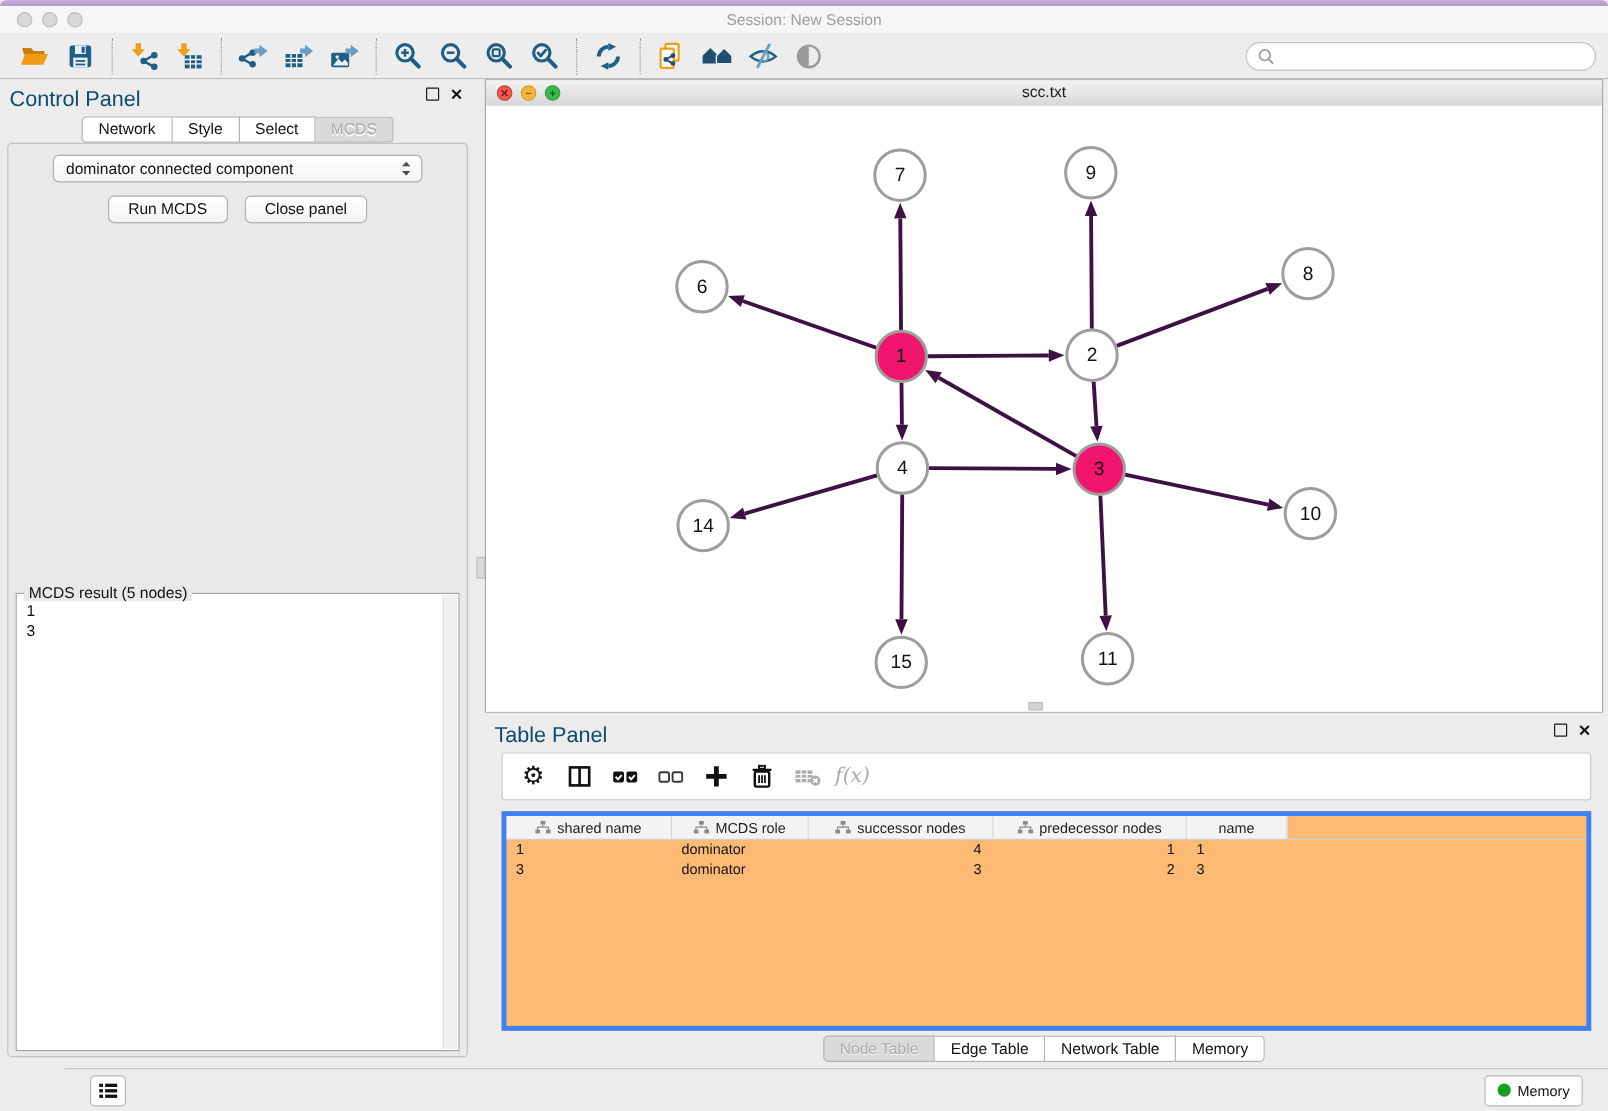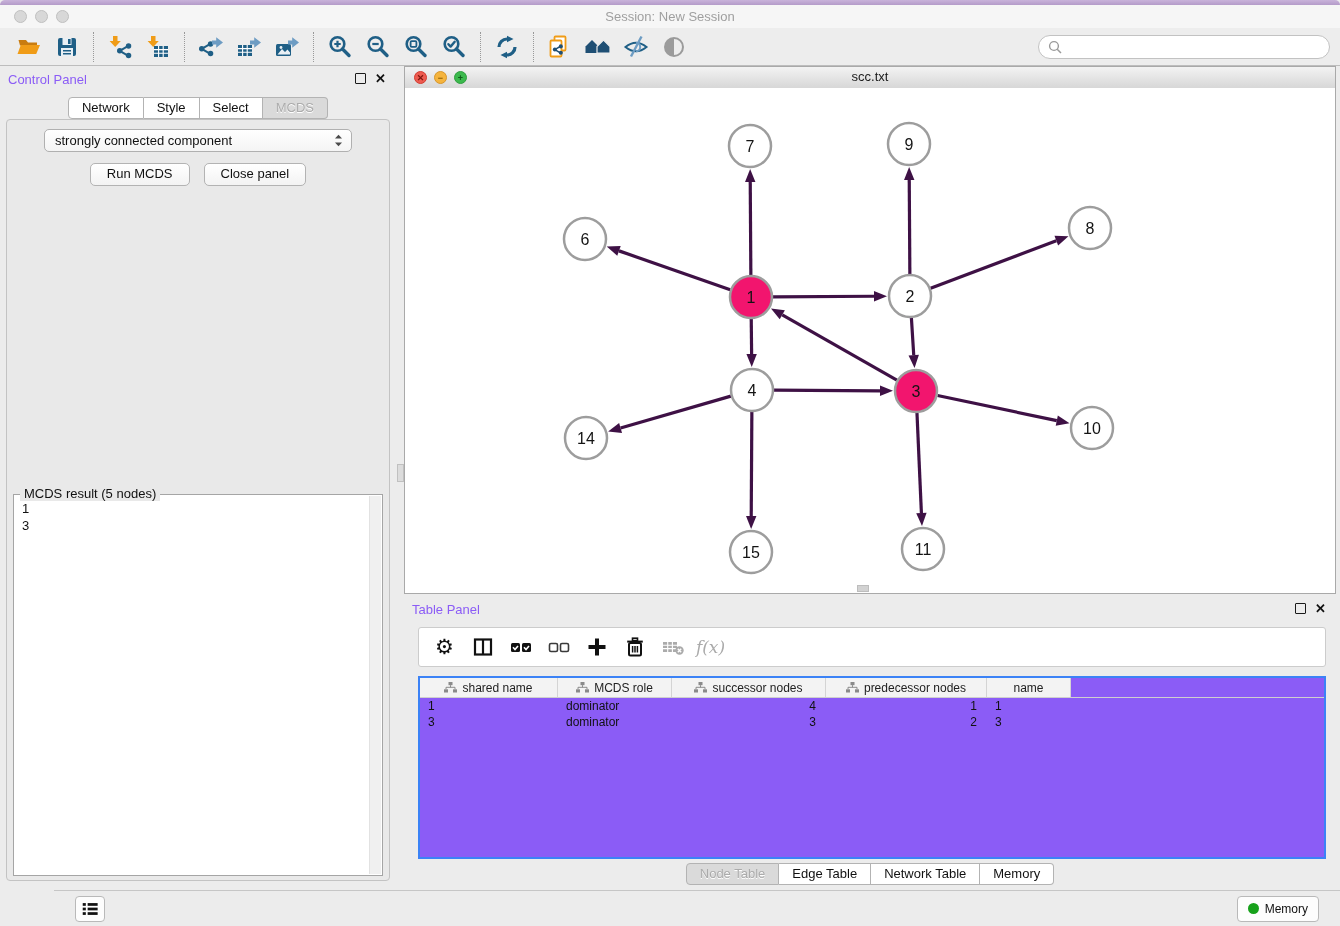--- a/index.html
+++ b/index.html
@@ -17,21 +17,21 @@
   
   .toolbar{position:absolute;top:28px;left:0;right:0;height:38px;background:#ededed;border-bottom:1px solid #bdbdbd;display:flex;align-items:center;padding:0 10px;box-sizing:border-box;}
   .tbtn{width:38px;height:32px;display:flex;align-items:center;justify-content:center;}
   .tsep{width:0;height:30px;border-left:1px dotted #999;margin:0 7px;}
   .search{margin-left:auto;width:292px;height:24px;background:#fff;border:1px solid #c2c2c2;border-radius:12px;display:flex;align-items:center;gap:6px;padding:0 9px;box-sizing:border-box;}
   .search input{border:none;outline:none;flex:1;font-size:13px;background:transparent;font-family:"Liberation Sans",sans-serif;}
   
   .workspace{position:absolute;top:66px;left:0;right:0;bottom:36px;}
   
   .control-panel{position:absolute;left:0;top:0;width:396px;bottom:2px;background:#ececec;}
-  .panel-title{position:absolute;left:8px;top:6px;font-size:13px;color:#8b5cf6;}
+  .panel-title{position:absolute;left:8px;top:6px;font-size:18px;color:#0c4a6e;}
   .win-btns{position:absolute;right:10px;top:7px;display:flex;gap:9px;align-items:center;}
   .float-btn{width:9px;height:9px;border:1.6px solid #1a1a1a;border-radius:1px;}
   .close-btn{font-size:13px;font-weight:700;color:#111;line-height:11px;}
   .cp-tabs{position:absolute;top:31px;left:0;right:0;display:flex;justify-content:center;z-index:2;}
   .tab{height:20px;line-height:20px;padding:0 13px;font-size:13px;background:#fff;border:1px solid #b3b3b3;border-left:none;color:#111;white-space:nowrap;}
   .tab.first{border-left:1px solid #b3b3b3;border-radius:4px 0 0 4px;}
   .tab.last{border-radius:0 4px 4px 0;}
   .tab.selected{background:#dadada;color:#ababab;text-shadow:0 1px 0 #fff;}
   .cp-body{position:absolute;left:6px;right:6px;top:53px;bottom:7px;background:#e9e9e9;border:1px solid #c3c3c3;border-radius:4px;}
   .opt-label{margin-top:17px;text-align:center;font-size:13px;}
@@ -57,21 +57,21 @@
   .nt.green{background:#3cb94d;border:1px solid #2f9e3f;color:#0e5d1a;}
   .net-title{text-align:center;font-size:13px;line-height:20px;color:#1a1a1a;}
   .net-canvas{position:absolute;top:21px;left:0;right:0;bottom:0;background:#fff;overflow:hidden;}
   .canvas-grip{position:absolute;bottom:1px;left:452px;width:12px;height:7px;background:#d2d2d2;border:1px solid #bdbdbd;box-sizing:border-box;}
   
   .table-panel{position:absolute;top:530px;left:0;right:0;bottom:0;background:#ececec;}
   .tp-toolbar{position:absolute;top:31px;left:14px;right:10px;height:40px;background:#fff;border:1px solid #ccc;border-radius:3px;display:flex;align-items:center;gap:7px;padding:0 10px;box-sizing:border-box;}
   .ti{width:31px;height:32px;display:flex;align-items:center;justify-content:center;}
   .gear-glyph{font-size:21px;color:#111;line-height:22px;}
   .fx{font-family:"DejaVu Serif",serif;font-style:italic;font-size:17px;color:#aaa;}
-  .tp-table{position:absolute;top:80px;left:14px;right:10px;bottom:31px;background:#8b5cf6;border:2px solid #3b82f6;box-sizing:border-box;overflow:hidden;}
+  .tp-table{position:absolute;top:80px;left:14px;right:10px;bottom:31px;background:#fdba74;border:4px solid #3b82f6;box-sizing:border-box;overflow:hidden;}
   .thead{display:flex;height:19px;border-bottom:1px solid #cfcfcf;}
   .th{background:#f3f3f3;display:flex;align-items:center;justify-content:center;gap:5px;font-size:12px;color:#222;border-right:1px solid #d4d4d4;box-sizing:border-box;}
   .c0{width:138px;}.c1{width:114px;}.c2{width:154px;}.c3{width:161px;}.c4{width:84px;}
   .tr{display:flex;height:16px;align-items:center;font-size:12px;color:#111;}
   .td{box-sizing:border-box;padding:0 10px 0 8px;overflow:hidden;white-space:nowrap;}
   .a-right{text-align:right;}
   .tp-tabs{position:absolute;bottom:5px;left:0;right:0;display:flex;justify-content:center;}
   
   .statusbar{position:absolute;left:14px;right:0;bottom:0;height:36px;background:#ececec;border-top:1px solid #c6c6c6;display:flex;align-items:center;padding:0 21px;box-sizing:border-box;margin-left:40px;}
   .sq-btn{width:28px;height:24px;background:#fdfdfd;border:1px solid #b9b9b9;border-radius:4px;display:flex;align-items:center;justify-content:center;}
@@ -251,21 +251,21 @@
       <div class="close-btn">✕</div>
     </div>
     <div class="cp-tabs">
       <div class="tab first">Network</div>
       <div class="tab">Style</div>
       <div class="tab">Select</div>
       <div class="tab last selected">MCDS</div>
     </div>
     <div class="cp-body">
       <div class="dropdown">
-        <div class="val">strongly connected component</div>
+        <div class="val">dominator connected component</div>
         <svg width="15" height="17" viewBox="0 0 15 17">
           <path d="M4 6.5 7.5 2.8 11 6.5z" fill="#4a4a4a"></path>
           <path d="M4 10.5 7.5 14.2 11 10.5z" fill="#4a4a4a"></path>
         </svg>
       </div>
       <div class="btn-row">
         <div class="pbtn">Run MCDS</div>
         <div class="pbtn">Close panel</div>
       </div>
       <div class="fieldset">

